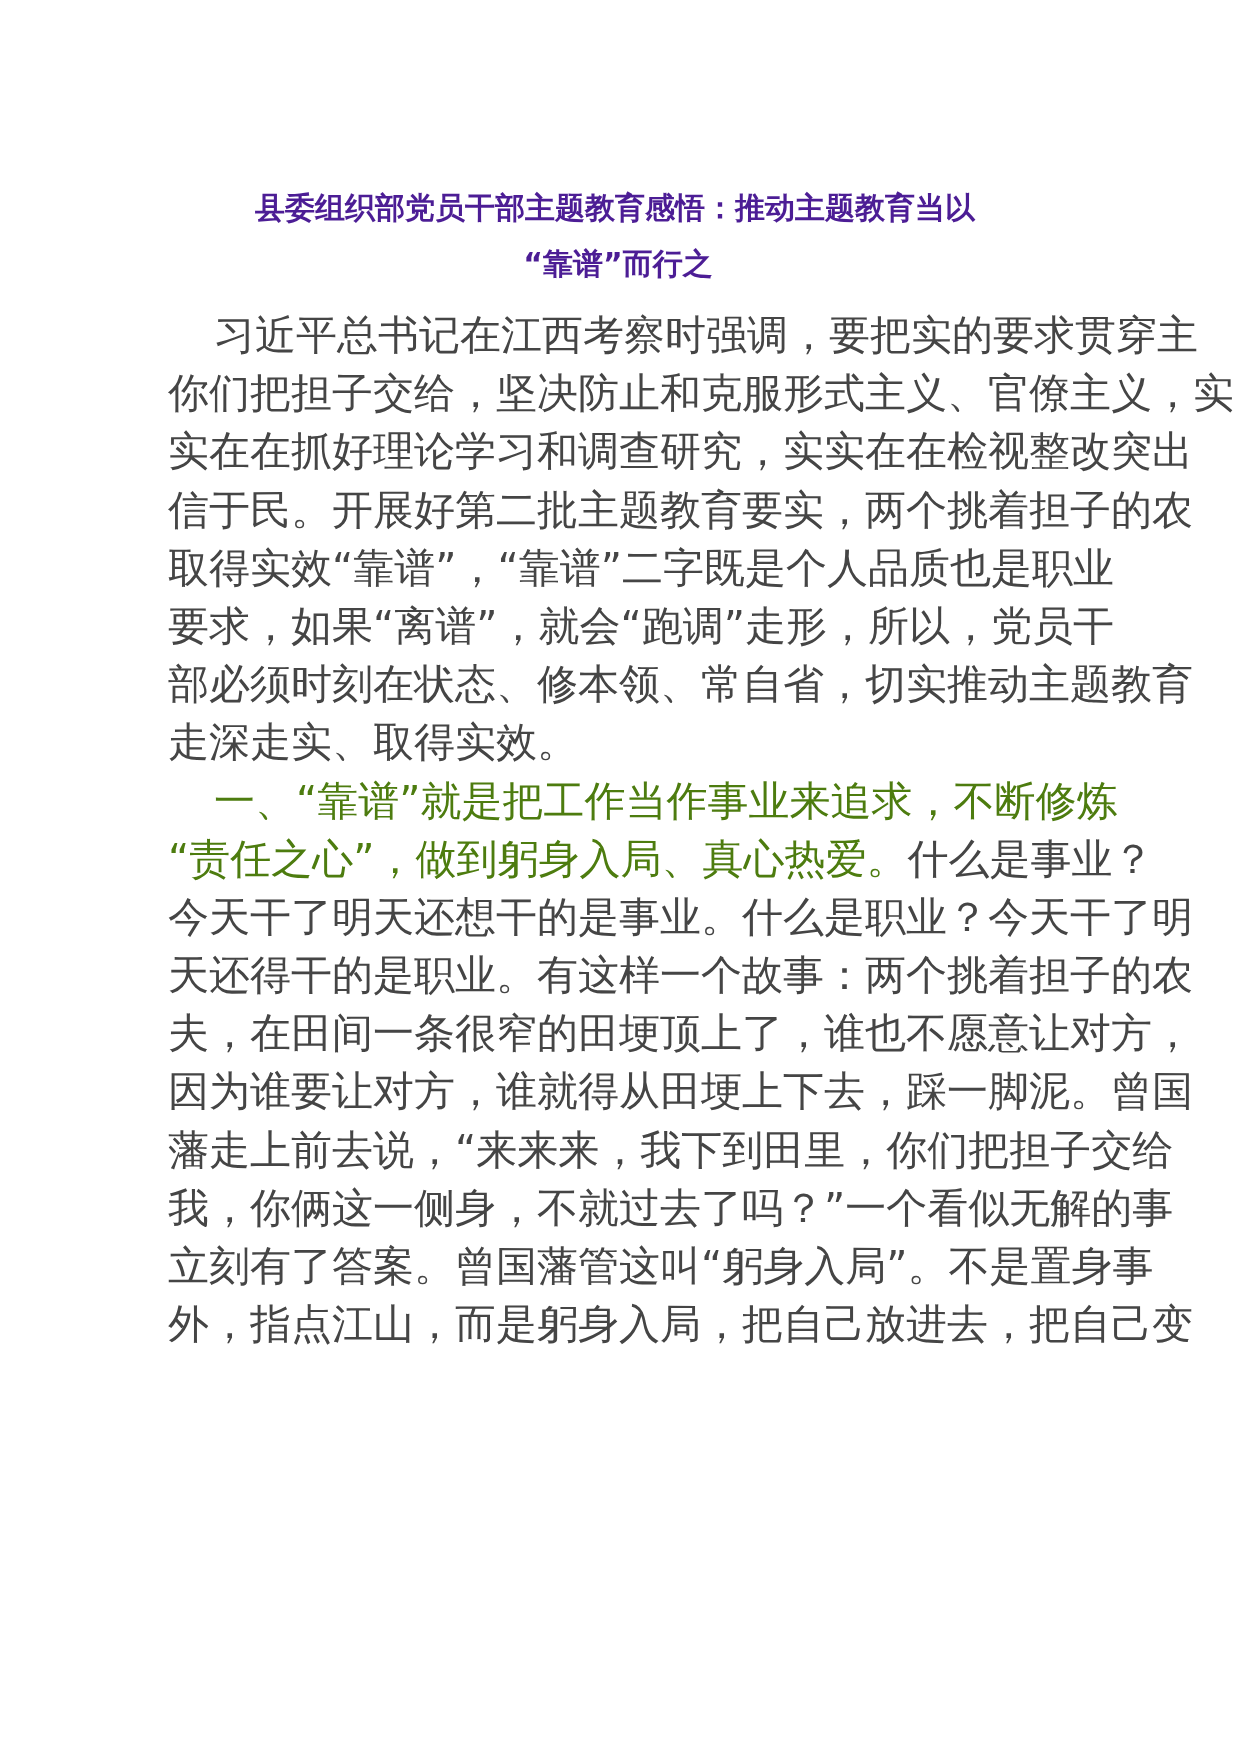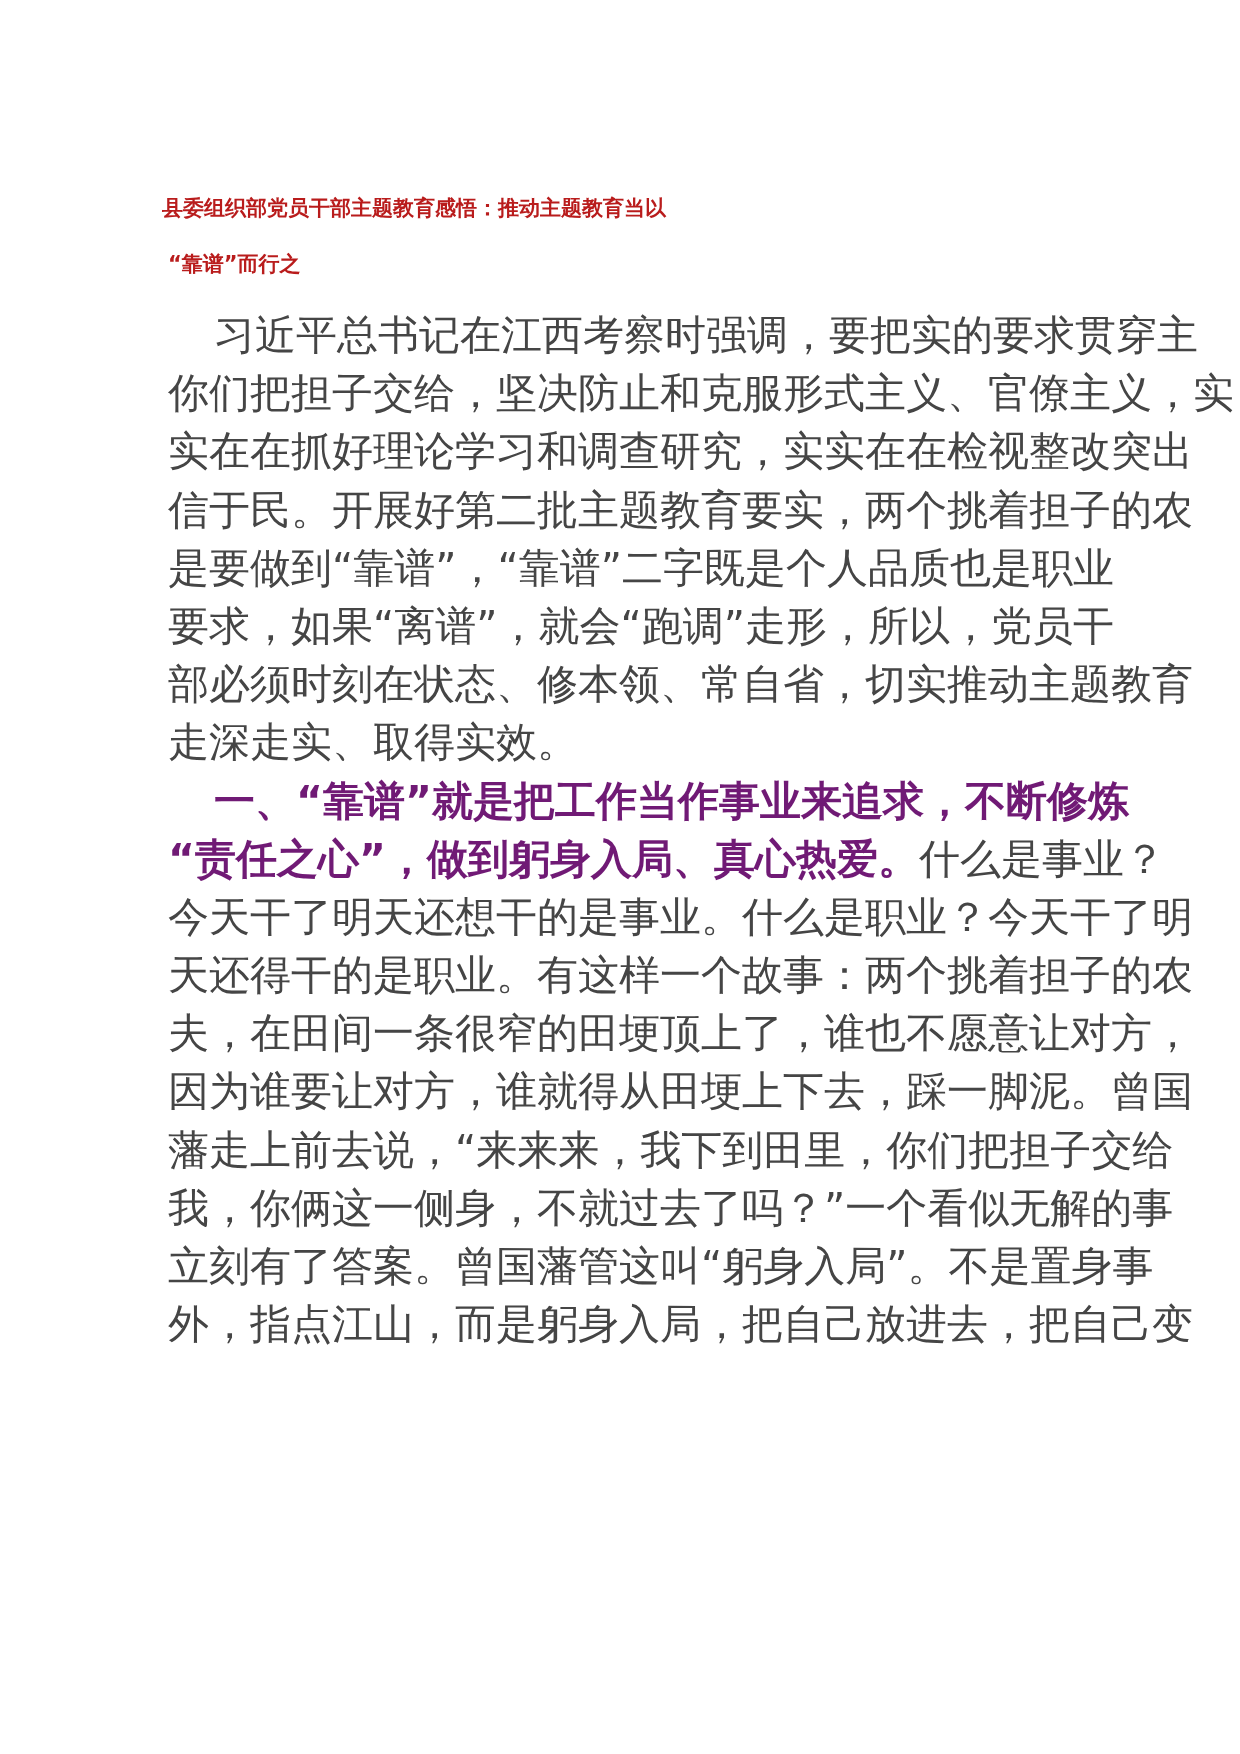--- a/index.html
+++ b/index.html
@@ -18,25 +18,26 @@
     left: 0; top: 0;
     width: 1240px;
     height: 1754px;
     background: #ffffff;
   }
   .title {
     position: absolute;
     left: 168px;
     width: 900px;
     top: 180px;
+    text-align: center;
     font-family: "DejaVu Sans", "Liberation Sans", sans-serif;
     font-weight: bold;
-    font-size: 21px;
+    font-size: 30px;
     line-height: 56px;
-    color: #b91c1c;
+    color: #4c1d95;
     letter-spacing: 0px;
   }
   .title .t-line {
     display: block;
     white-space: nowrap;
   }
   .title .t-line.l1 { margin-left: -6px; }
   .body {
     position: absolute;
     left: 168px;
@@ -47,41 +48,41 @@
     line-height: 58.2px;
     color: #454545;
   }
   .line {
     display: block;
     white-space: nowrap;
     height: 58.2px;
   }
   .indent { padding-left: 46px; }
   .bold {
-    font-weight: bold;
-    color: #701a75;
+    font-weight: normal;
+    color: #4d7c0f;
   }
 </style>
 </head>
 <body>
 
 <div class="page">
 
   <div class="title">
     <span class="t-line l1">县委组织部党员干部主题教育感悟：推动主题教育当以</span>
     <span class="t-line">“靠谱”而行之</span>
   </div>
 
   <div class="body">
     <div>
       <span class="line indent">习近平总书记在江西考察时强调，要把实的要求贯穿主</span>
       <span class="line">你们把担子交给，坚决防止和克服形式主义、官僚主义，实</span>
       <span class="line">实在在抓好理论学习和调查研究，实实在在检视整改突出</span>
       <span class="line">信于民。开展好第二批主题教育要实，两个挑着担子的农</span>
-      <span class="line">是要做到“靠谱”，“靠谱”二字既是个人品质也是职业</span>
+      <span class="line">取得实效“靠谱”，“靠谱”二字既是个人品质也是职业</span>
       <span class="line">要求，如果“离谱”，就会“跑调”走形，所以，党员干</span>
       <span class="line">部必须时刻在状态、修本领、常自省，切实推动主题教育</span>
       <span class="line">走深走实、取得实效。</span>
     </div>
 
     <div>
       <span class="line indent bold">一、“靠谱”就是把工作当作事业来追求，不断修炼</span>
       <span class="line"><span class="bold">“责任之心”，做到躬身入局、真心热爱。</span><span>什么是事业？</span></span>
       <span class="line">今天干了明天还想干的是事业。什么是职业？今天干了明</span>
       <span class="line">天还得干的是职业。有这样一个故事：两个挑着担子的农</span>

